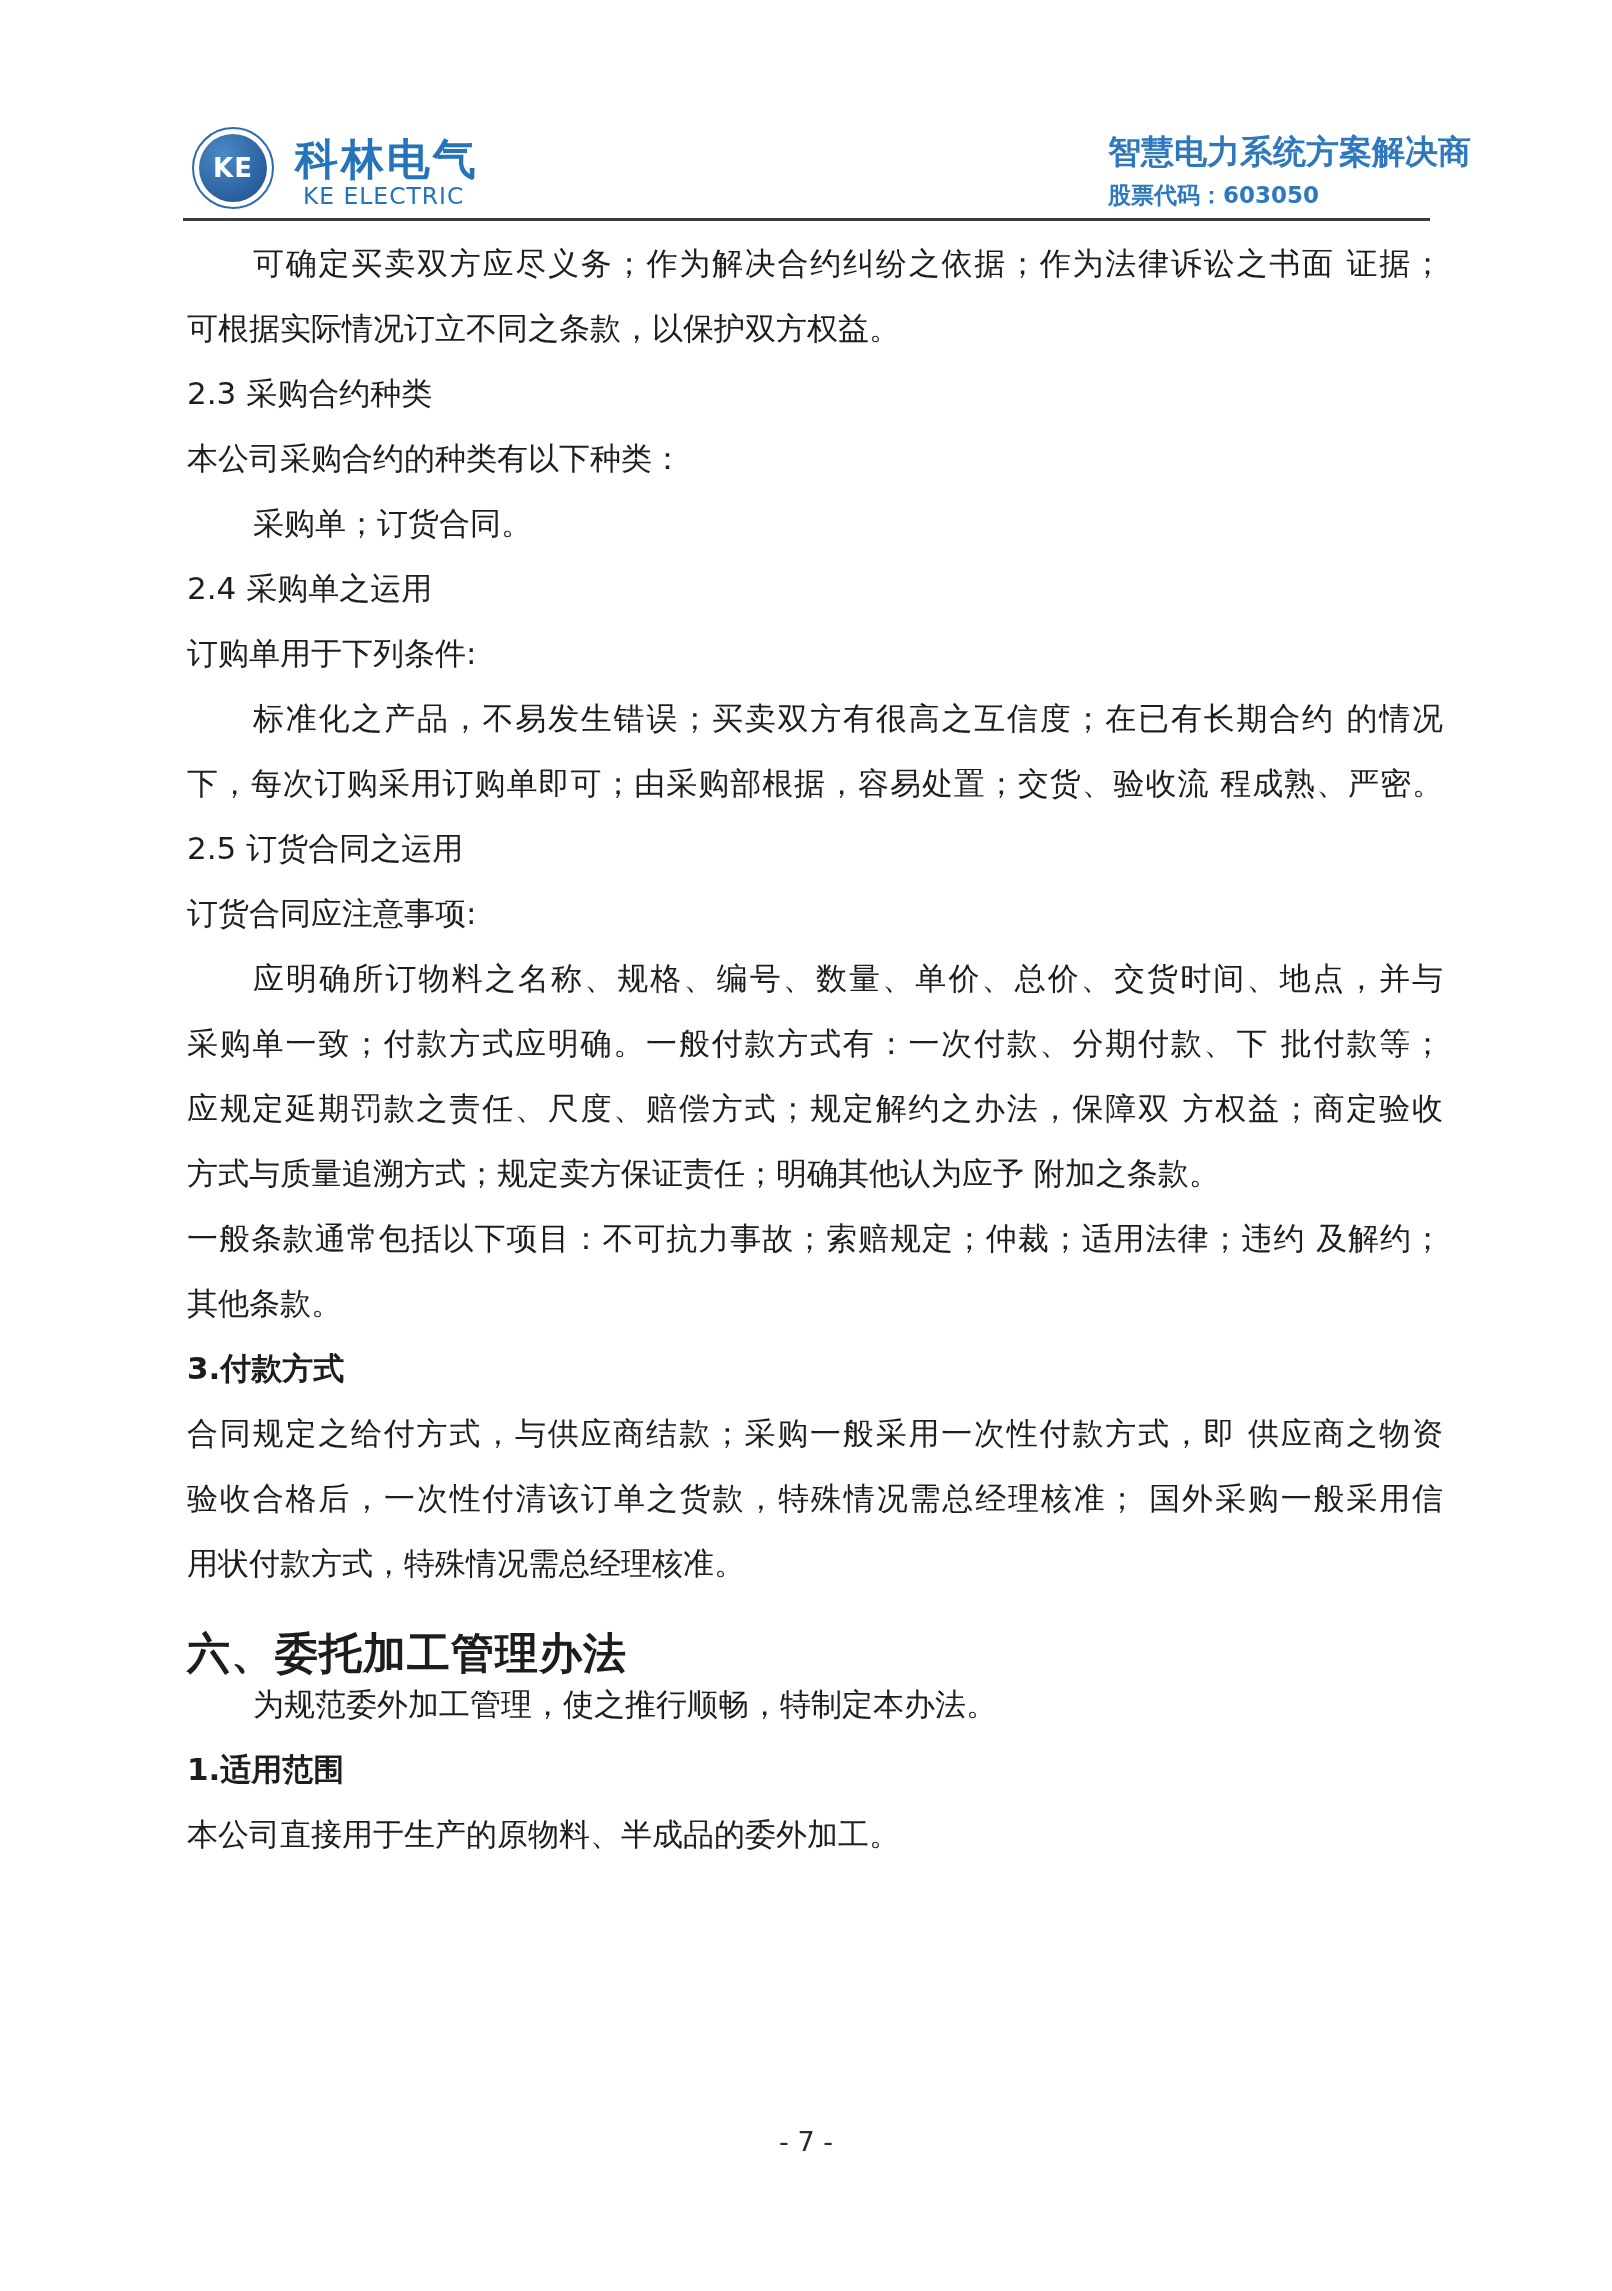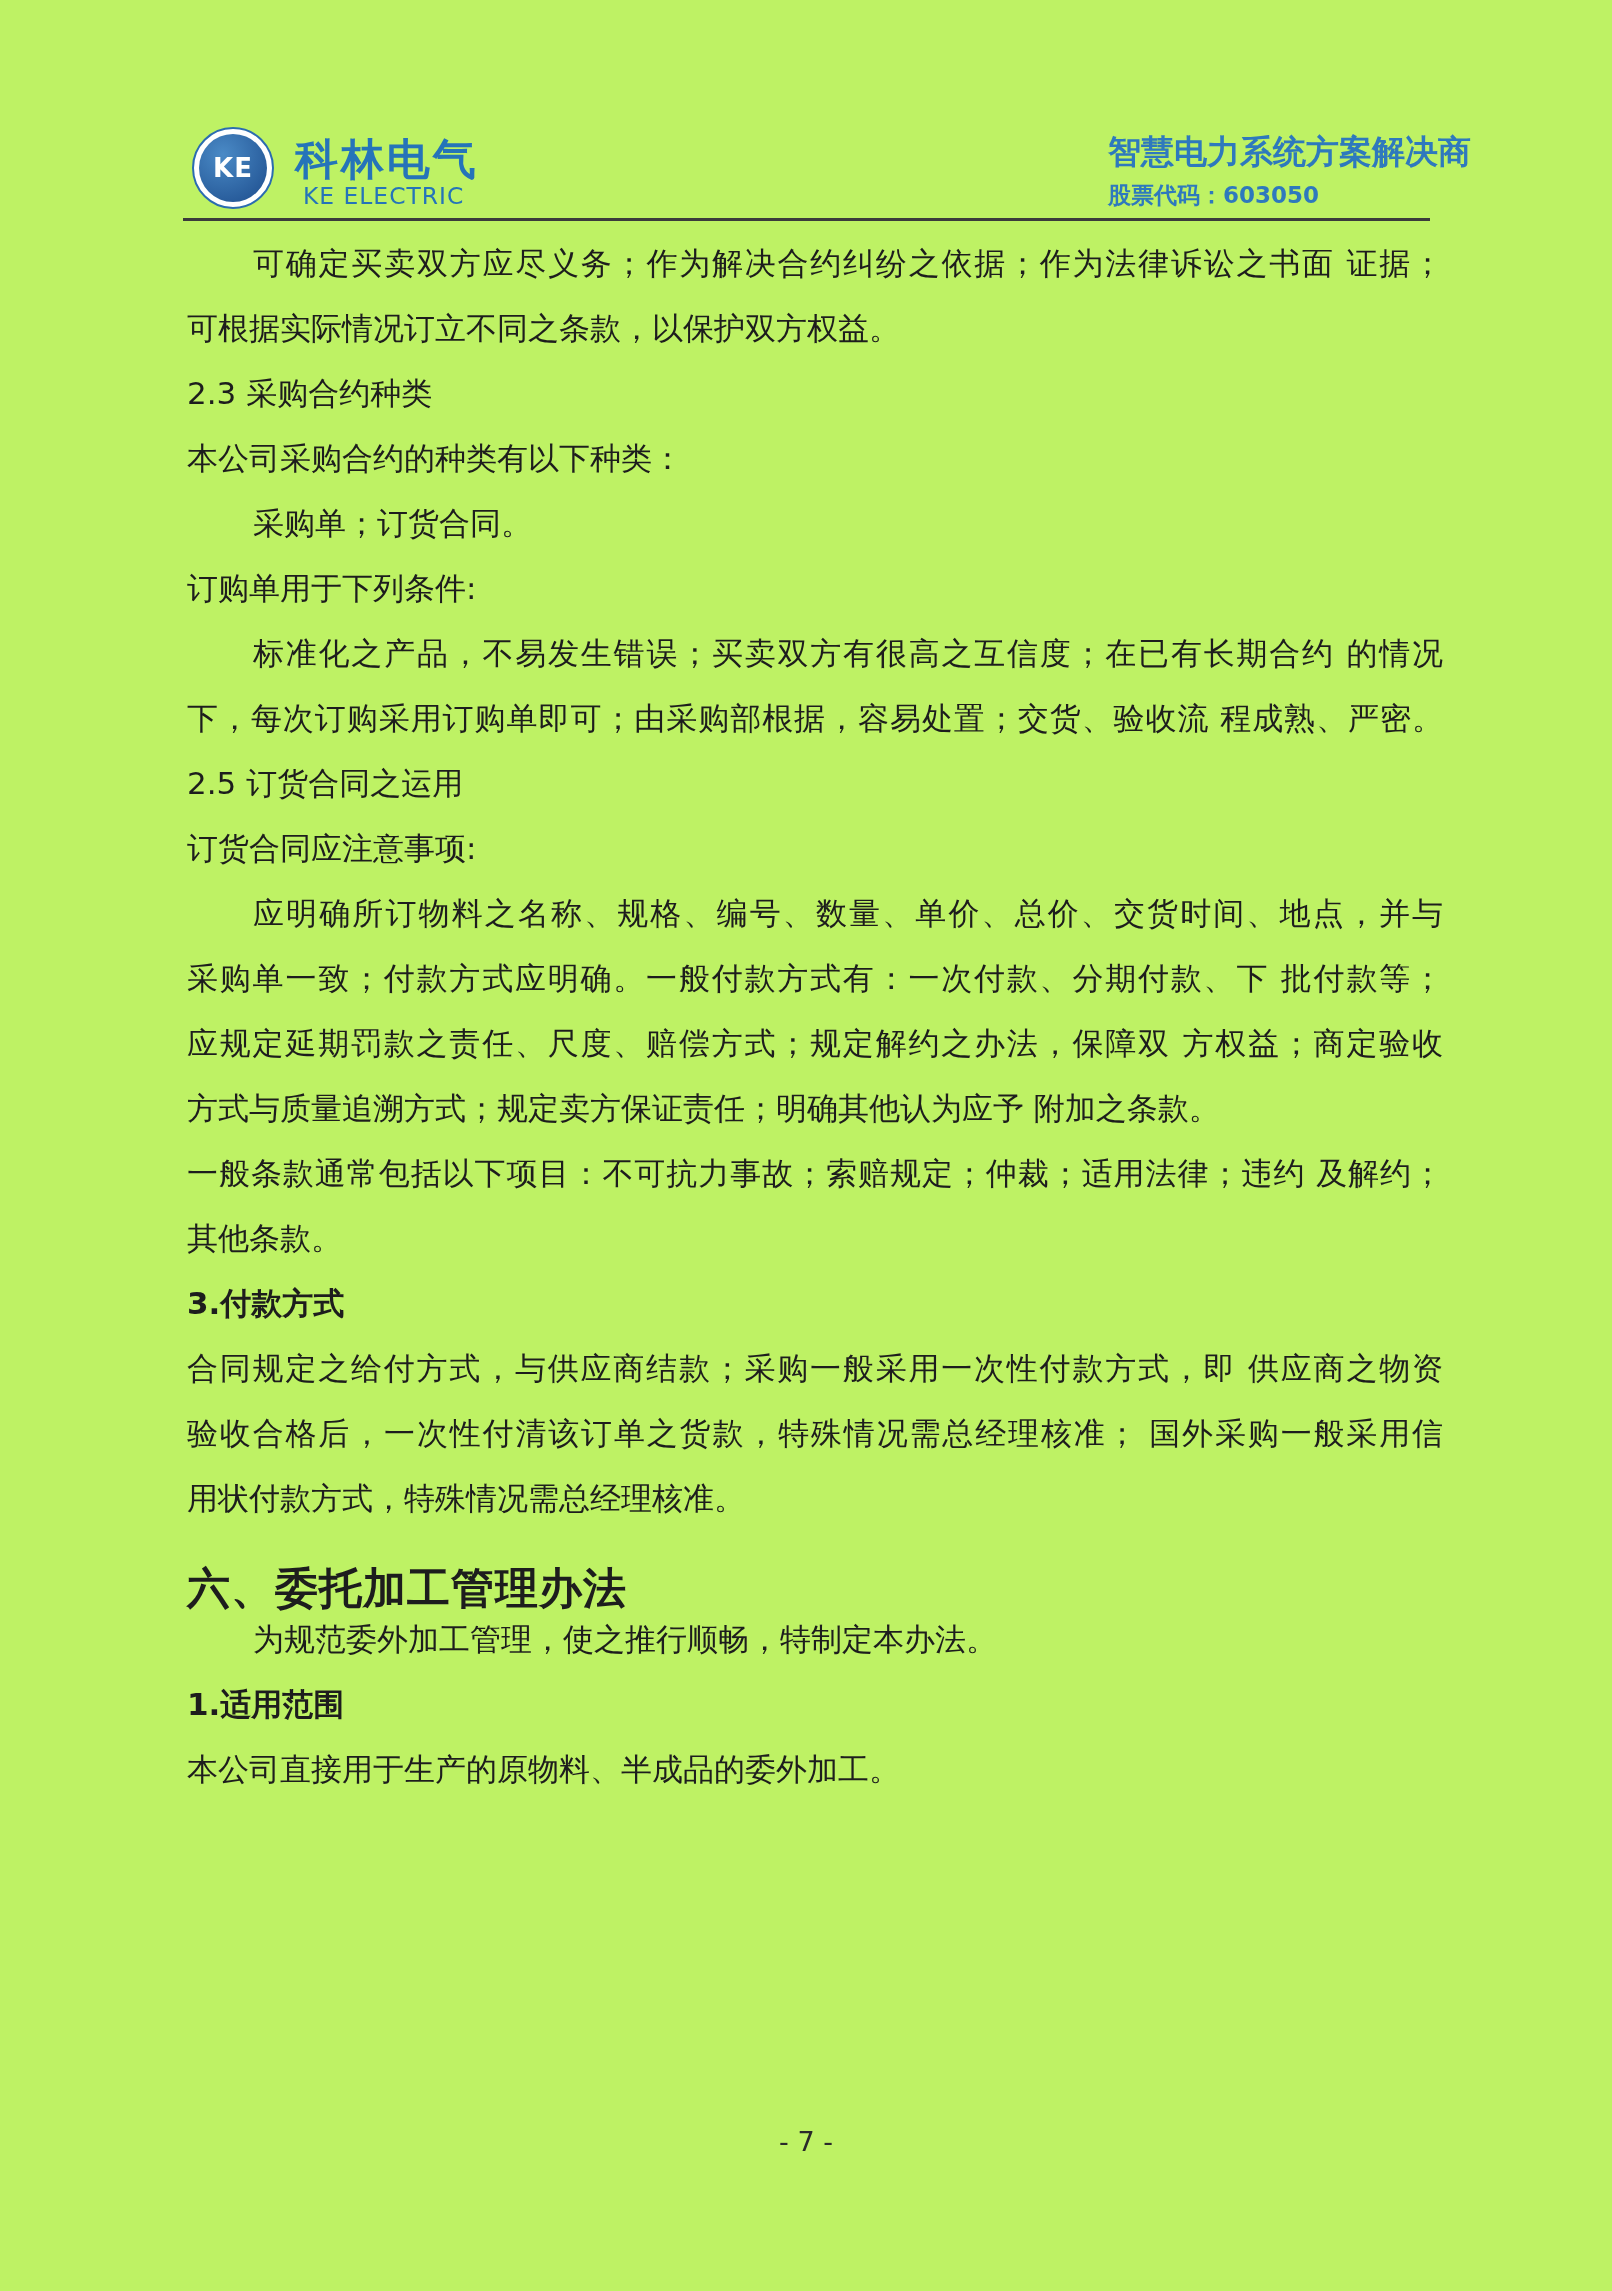--- a/index.html
+++ b/index.html
@@ -1,19 +1,19 @@
 <!DOCTYPE html>
 <html><head>
 <meta charset="utf-8">
 <style>
   html, body { margin:0; padding:0; background:#e9e9e9; }
   .page {
     position:relative;
     width:1612px; height:2292px;
-    background:#bef264;
+    background:#ffffff;
     font-family:"DejaVu Sans", sans-serif;
     overflow:hidden;
   }
 
   
   .logo-circle {
     position:absolute; left:192px; top:127px;
     width:82px; height:82px; border-radius:50%;
     border:2.9px solid #2b6cb0; background:#fff;
     display:flex; align-items:center; justify-content:center;
@@ -84,20 +84,21 @@
     <div class="stock">股票代码：603050</div>
   </div>
   <div class="header-rule"></div>
 
   <div class="doc-body">
     <div class="line ind jf">可确定买卖双方应尽义务；作为解决合约纠纷之依据；作为法律诉讼之书面 证据；</div>
     <div class="line">可根据实际情况订立不同之条款，以保护双方权益。</div>
     <div class="line">2.3 采购合约种类</div>
     <div class="line">本公司采购合约的种类有以下种类：</div>
     <div class="line ind">采购单；订货合同。</div>
+    <div class="line">2.4 采购单之运用</div>
     <div class="line">订购单用于下列条件:</div>
     <div class="line ind jf">标准化之产品，不易发生错误；买卖双方有很高之互信度；在已有长期合约 的情况</div>
     <div class="line jf">下，每次订购采用订购单即可；由采购部根据，容易处置；交货、验收流 程成熟、严密。</div>
     <div class="line">2.5 订货合同之运用</div>
     <div class="line">订货合同应注意事项:</div>
     <div class="line ind jf">应明确所订物料之名称、规格、编号、数量、单价、总价、交货时间、地点，并与</div>
     <div class="line jf">采购单一致；付款方式应明确。一般付款方式有：一次付款、分期付款、下 批付款等；</div>
     <div class="line jf">应规定延期罚款之责任、尺度、赔偿方式；规定解约之办法，保障双 方权益；商定验收</div>
     <div class="line">方式与质量追溯方式；规定卖方保证责任；明确其他认为应予 附加之条款。</div>
     <div class="line jf">一般条款通常包括以下项目：不可抗力事故；索赔规定；仲裁；适用法律；违约 及解约；</div>

